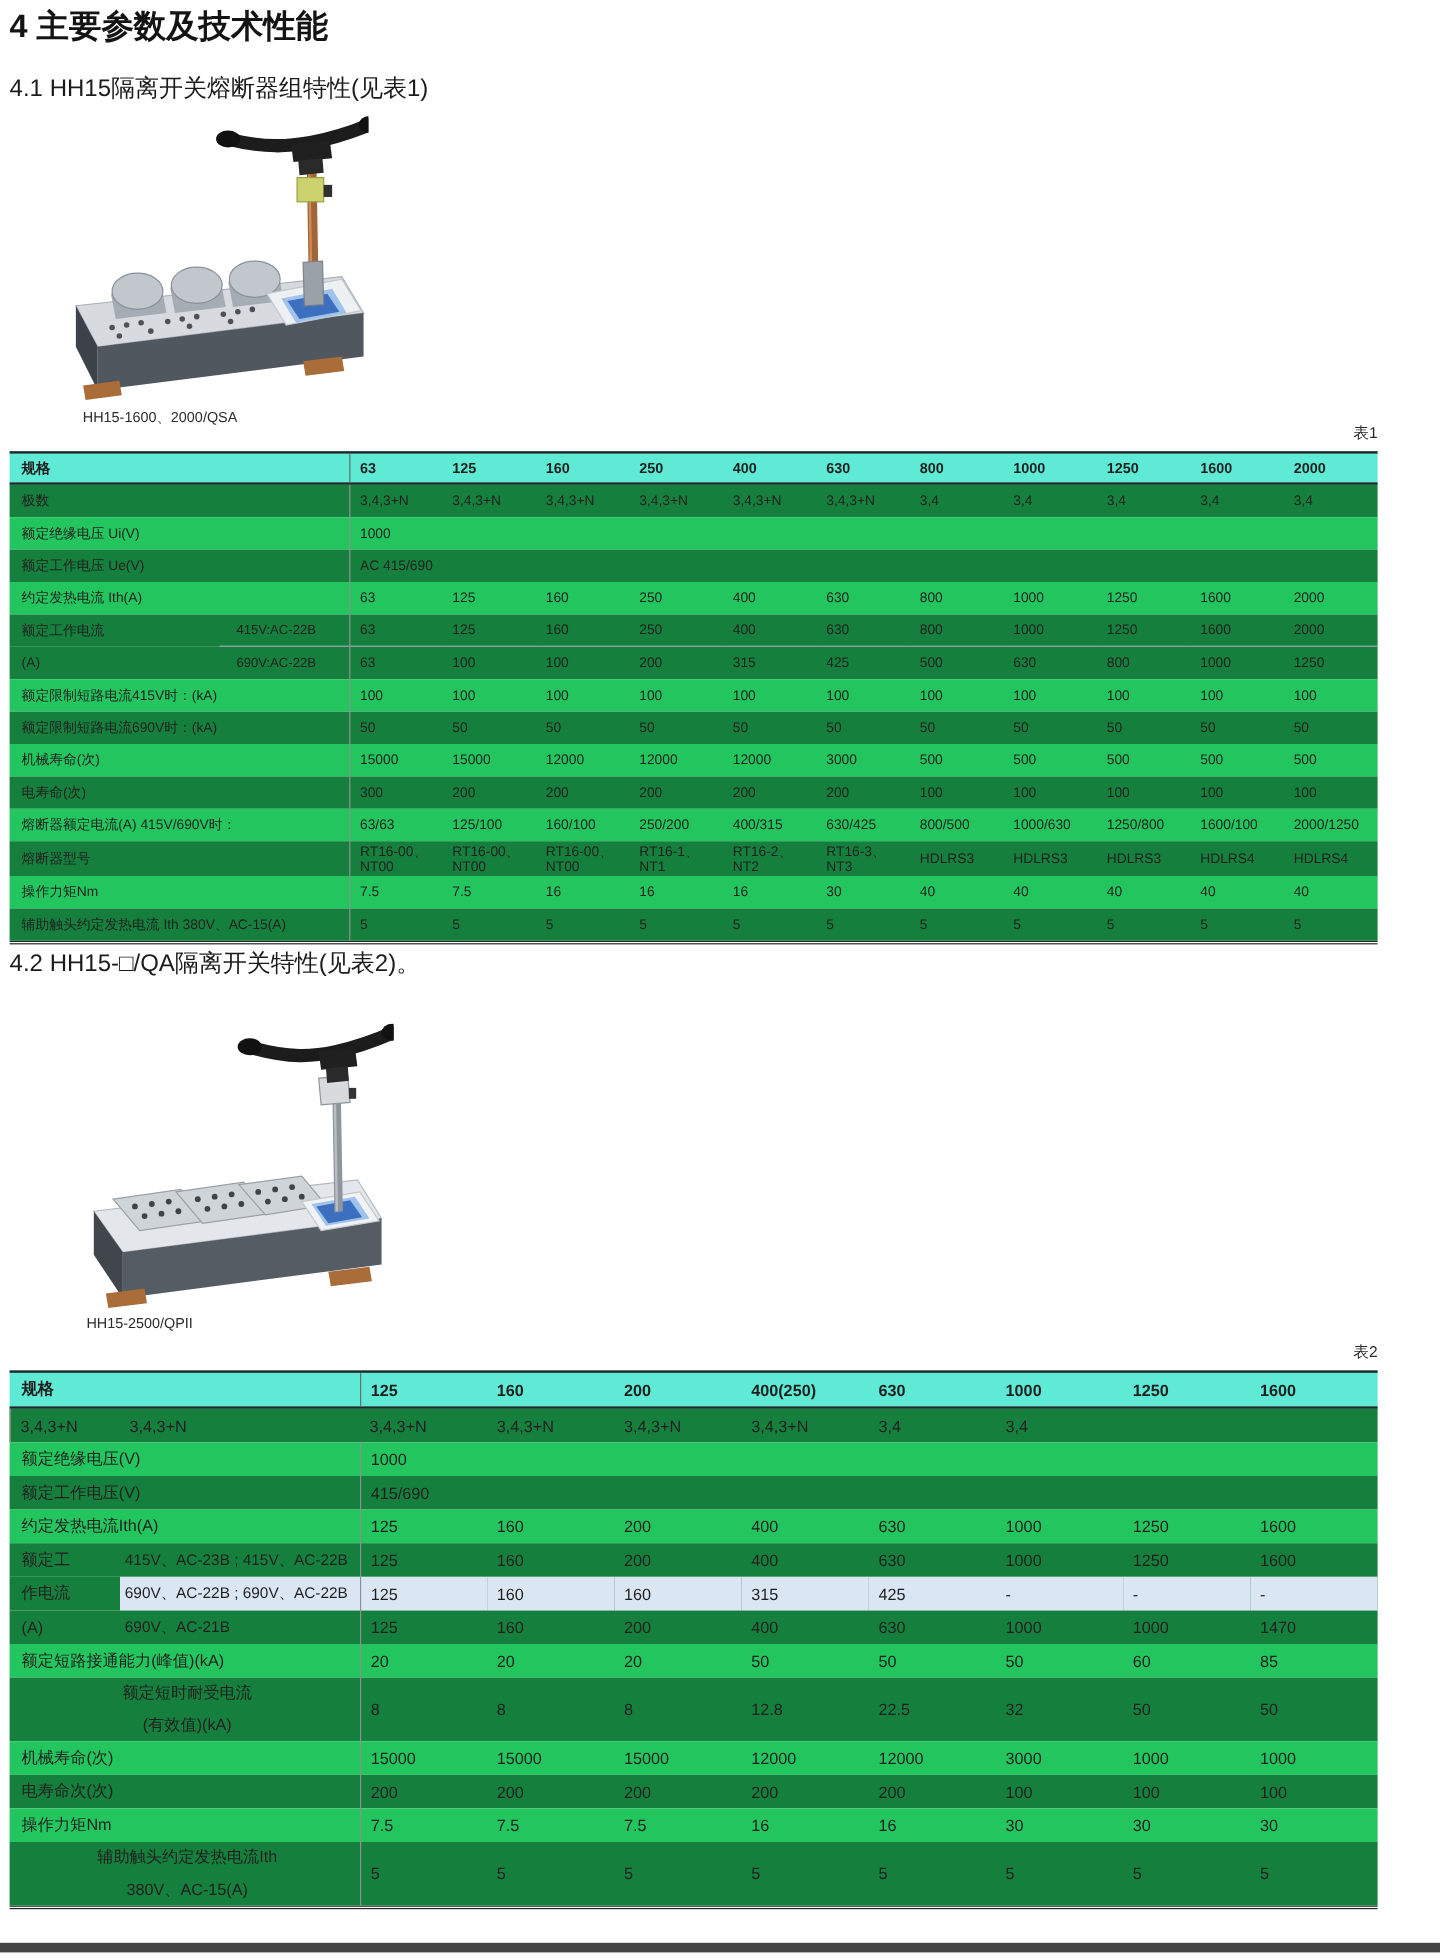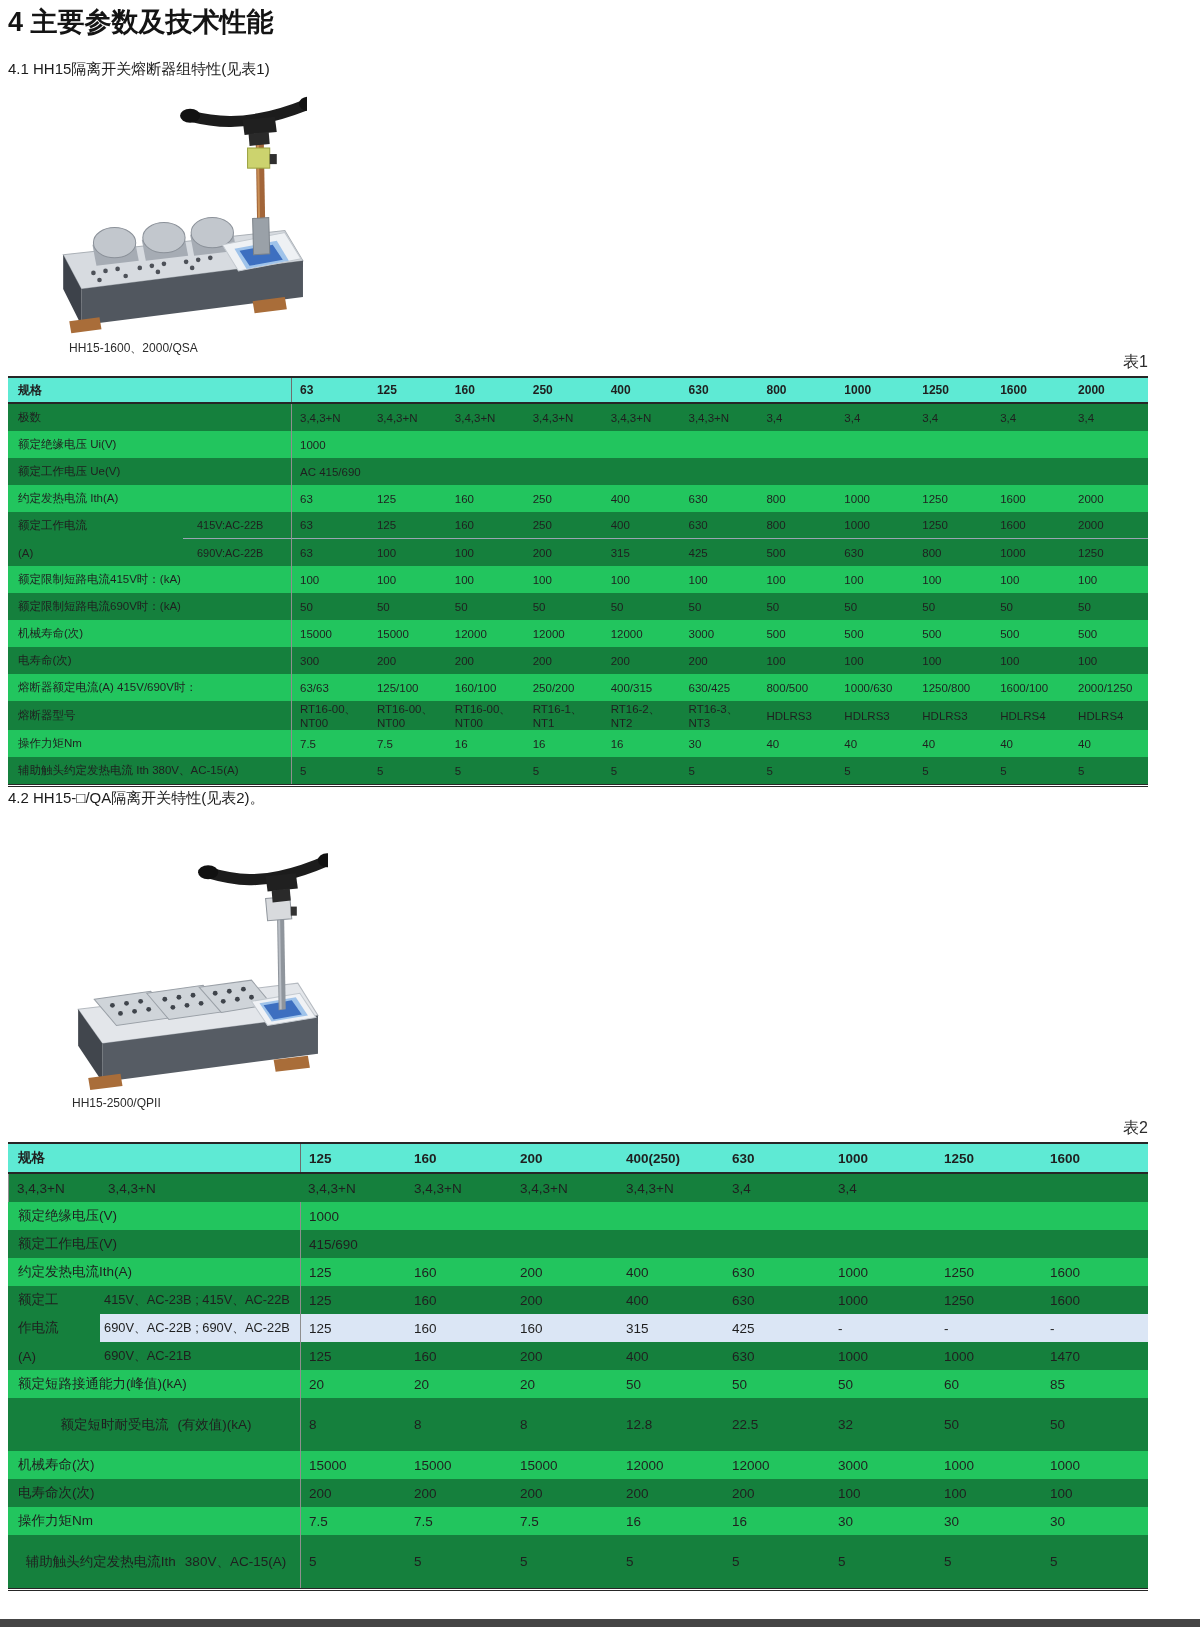--- a/index.html
+++ b/index.html
@@ -1,30 +1,30 @@
 <!DOCTYPE html>
 <html><head>
 <meta charset="utf-8">
 <style>
   html,body { margin:0; padding:0; background:#ffffff; }
   .page {
     position:relative; width:1200px; height:1632px; background:#ffffff;
     font-family:"Liberation Sans","DejaVu Sans",sans-serif; color:#1f1f1f; overflow:hidden;
   }
   .h1 { position:absolute; left:8px; top:4px; margin:0; font-size:27px; font-weight:700; color:#141414; }
-  .h2 { position:absolute; left:8px; margin:0; font-size:15px; font-weight:400; color:#1b1b1b; }
+  .h2 { position:absolute; left:8px; margin:0; font-size:20px; font-weight:400; color:#1b1b1b; }
   .h2.s1 { top:60px; }
   .h2.s2 { top:789px; }
   .figure { position:absolute; }
   .fig1 { left:35px; top:90px; width:272px; height:250px; }
   .fig2 { left:52px; top:830px; width:276px; height:264px; }
   .caption { position:absolute; font-size:12px; color:#2b2b2b; }
   .cap1 { left:55px; top:340px;margin-left:14px; }
   .cap2 { left:72px; top:1096px; }
-  .tbl-label { position:absolute; right:52px; font-size:16px; color:#2b2b2b; }
+  .tbl-label { position:absolute; right:52px; font-size:13px; color:#2b2b2b; }
   .tl1 { top:352px; }
   .tl2 { top:1118px; }
 
   .spec-table { position:absolute; left:8px; width:1140px; border-bottom:3px double #262626; }
   .t1 { top:376px; font-size:11.5px; }
   .t2 { top:1142px; font-size:13.5px; }
 
   .tr { display:grid; align-items:stretch; background:#15803d; }
   .t1 .tr { grid-template-columns:175px 108px repeat(11,1fr); min-height:27px; }
   .t2 .tr { grid-template-columns:92px 200px repeat(8,1fr); min-height:28px; }
@@ -39,21 +39,21 @@
   .cell { display:flex; align-items:center; padding:1px 6px 1px 8px; }
   .cell.shaded { background:#dbe6f5; }
   .label { padding-left:10px; }
   .label.span2 { grid-column:1 / 3; }
   .sub { padding-left:4px; font-size:0.95em; }
   .t1 .sub { padding-left:14px; }
   .data.first, .span-all { border-left:1px solid #8f8f8f; }
   .tr.head .data.first { border-left:1px solid #6e6e6e; }
   .span-all { grid-column:3 / -1; }
   .tr.usub .sub, .tr.usub .data { border-bottom:1px solid #9aa4b2; }
-  .label2col { display:flex; flex-direction:row; justify-content:center; gap:9px; padding-top:4px; padding-bottom:4px; }
+  .label2col { display:flex; flex-direction:column; justify-content:center; gap:9px; padding-top:4px; padding-bottom:4px; }
   .bottom-band { position:absolute; left:0; top:1619px; width:1200px; height:8px; background:#454545; }
 </style>
 </head>
 <body>
 
 <div class="page">
 
   <h1 class="h1">4 主要参数及技术性能</h1>
   <h2 class="h2 s1">4.1 HH15隔离开关熔断器组特性(见表1)</h2>
 

